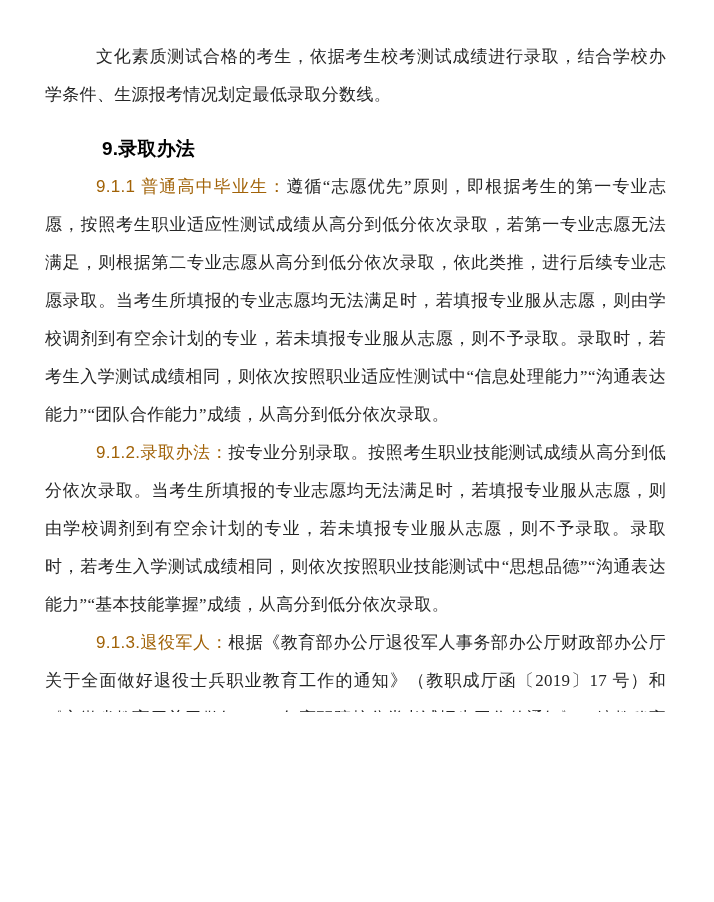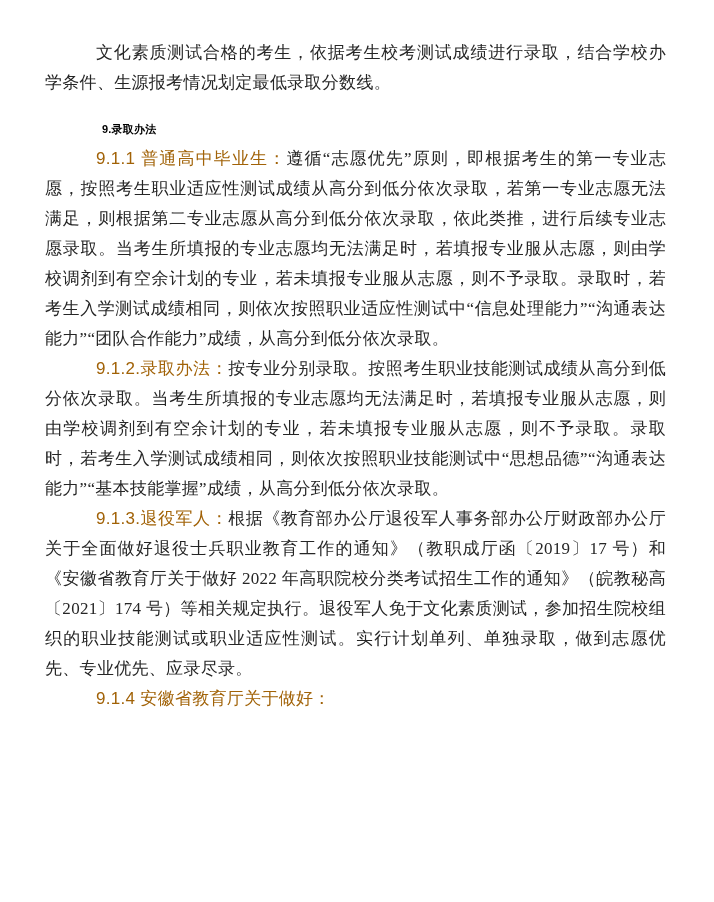--- a/index.html
+++ b/index.html
@@ -10,33 +10,33 @@
     font-family: "Liberation Serif", "DejaVu Serif", serif;
   }
   .page {
     box-sizing: border-box;
     width: 714px;
     height: 712px;
     padding: 38px 48px 4px 45px;
     overflow: hidden;
     color: #262626;
     font-size: 17px;
-    line-height: 30px;
+    line-height: 38px;
     letter-spacing: 0.3px;
     text-align: justify;
   }
   .para {
     margin: 0;
     text-indent: 51px;
   }
   .heading {
     margin: 0;
     font-weight: 700;
     color: #000000;
-    font-size: 11px;
+    font-size: 19px;
     font-family: "Liberation Sans", "DejaVu Sans", sans-serif;
     letter-spacing: 0.2px;
   }
   .h-main { text-indent: 57px; margin-top: 16px; }
   .h-sub  { text-indent: 48px; }
   .para b.lead {
     font-weight: 400;
     color: #a16207;
     font-family: "Liberation Sans", "DejaVu Sans", sans-serif;
   }

